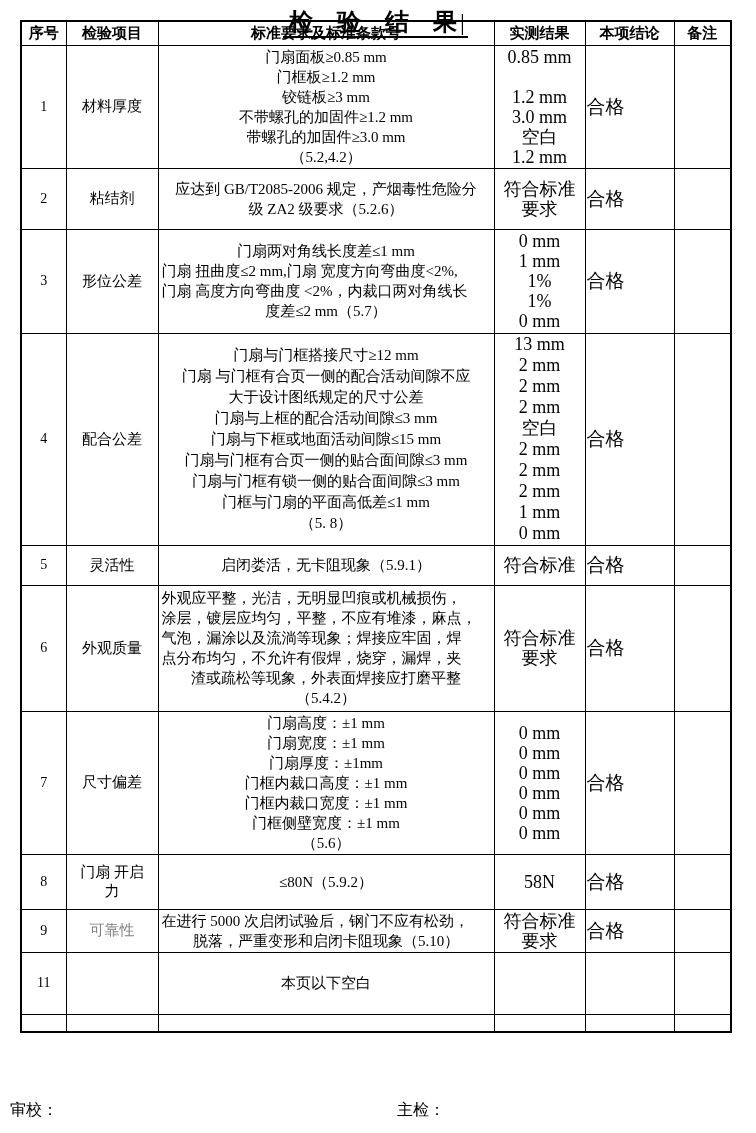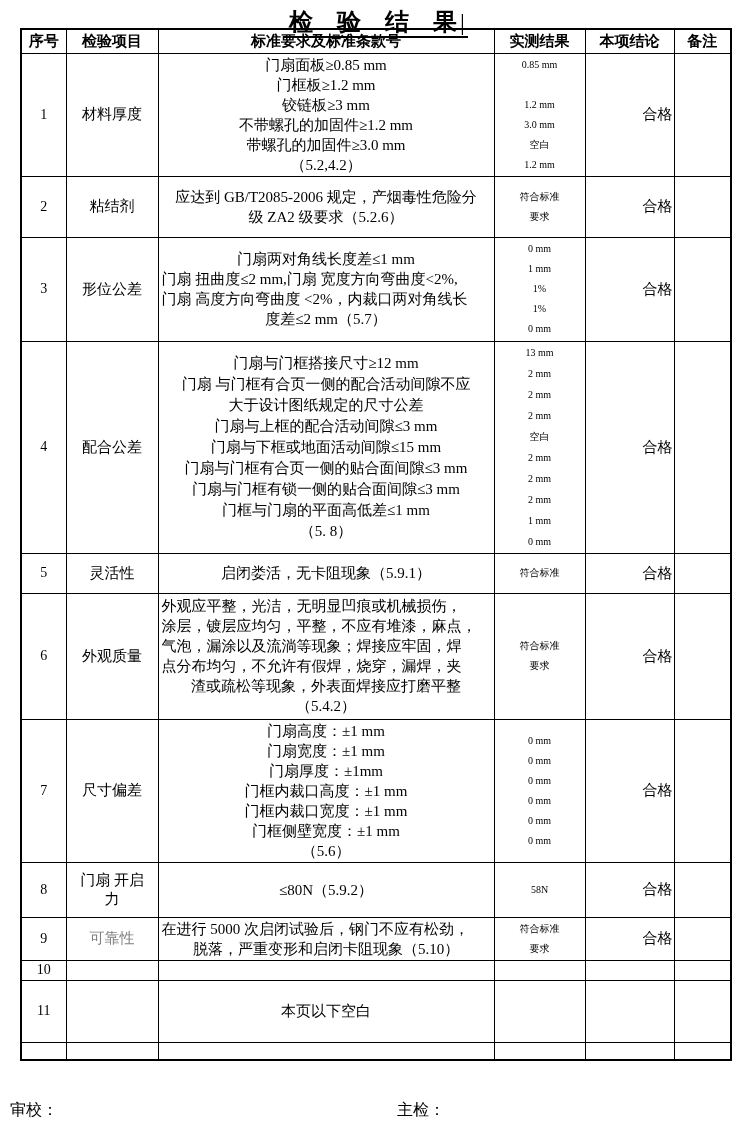--- a/index.html
+++ b/index.html
@@ -16,43 +16,43 @@
     text-align:center;
     font-size:24px; font-weight:bold;
   }
   .title-text {
     letter-spacing:9px;
     border-bottom:2px solid #000;
     padding:0 2px 1px 6px;
   }
   .caret { font-weight:normal; letter-spacing:0; margin-left:-8px; }
   table.results {
-    position:absolute; left:20px; top:28px;
+    position:absolute; left:20px; top:20px;
     width:710px;
     border-collapse:collapse;
     table-layout:fixed;
     border:2px solid #000;
   }
   th, td {
     border:1px solid #000;
     vertical-align:middle;
     overflow:hidden;
     padding:0 1px;
   }
   th { font-size:15px; font-weight:bold; height:24px; text-align:center; }
   td.c-no { text-align:center; font-size:14px; }
   td.c-item { text-align:center; font-size:15px; line-height:19px; padding:0 12px; }
   td.c-item.gray { color:#7f7f7f;margin-left:8px; }
   td.c-std, td.c-meas { padding:0 3px; }
   .lines { display:flex; flex-direction:column; justify-content:space-between; height:100%; }
   .ln { font-size:15px; line-height:20px; text-align:center; white-space:nowrap; }
   .ln.l { text-align:left; }
-  .c-meas .ln { font-size:10px; }
+  .c-meas .ln { font-size:18px; }
   tr.lh21 .ln { line-height:21px; }
-  td.c-conc { text-align:right; font-size:15px; }
+  td.c-conc { text-align:left; font-size:19px; }
   td.c-rem { }
   .footer-label { position:absolute; font-size:16px; }
   .footer-left  { left:10px;  top:1100px; }
   .footer-right { left:397px; top:1100px; }
 </style>
 </head>
 <body>
 
 <div class="page">
 
@@ -272,32 +272,20 @@
           </td>
           <td class="c-meas">
             <div class="lines">
               <div class="ln">符合标准</div>
               <div class="ln">要求</div>
             </div>
           </td>
           <td class="c-conc">合格</td>
           <td class="c-rem"></td>
         </tr>
-        <tr style="height: 20px;">
-          <td class="c-no">10</td>
-          <td class="c-item"></td>
-          <td class="c-std">
-            <div class="lines"></div>
-          </td>
-          <td class="c-meas">
-            <div class="lines"></div>
-          </td>
-          <td class="c-conc"></td>
-          <td class="c-rem"></td>
-        </tr>
         <tr style="height: 62px;">
           <td class="c-no">11</td>
           <td class="c-item"></td>
           <td class="c-std">
             <div class="lines">
               <div class="ln">本页以下空白</div>
             </div>
           </td>
           <td class="c-meas">
             <div class="lines"></div>

